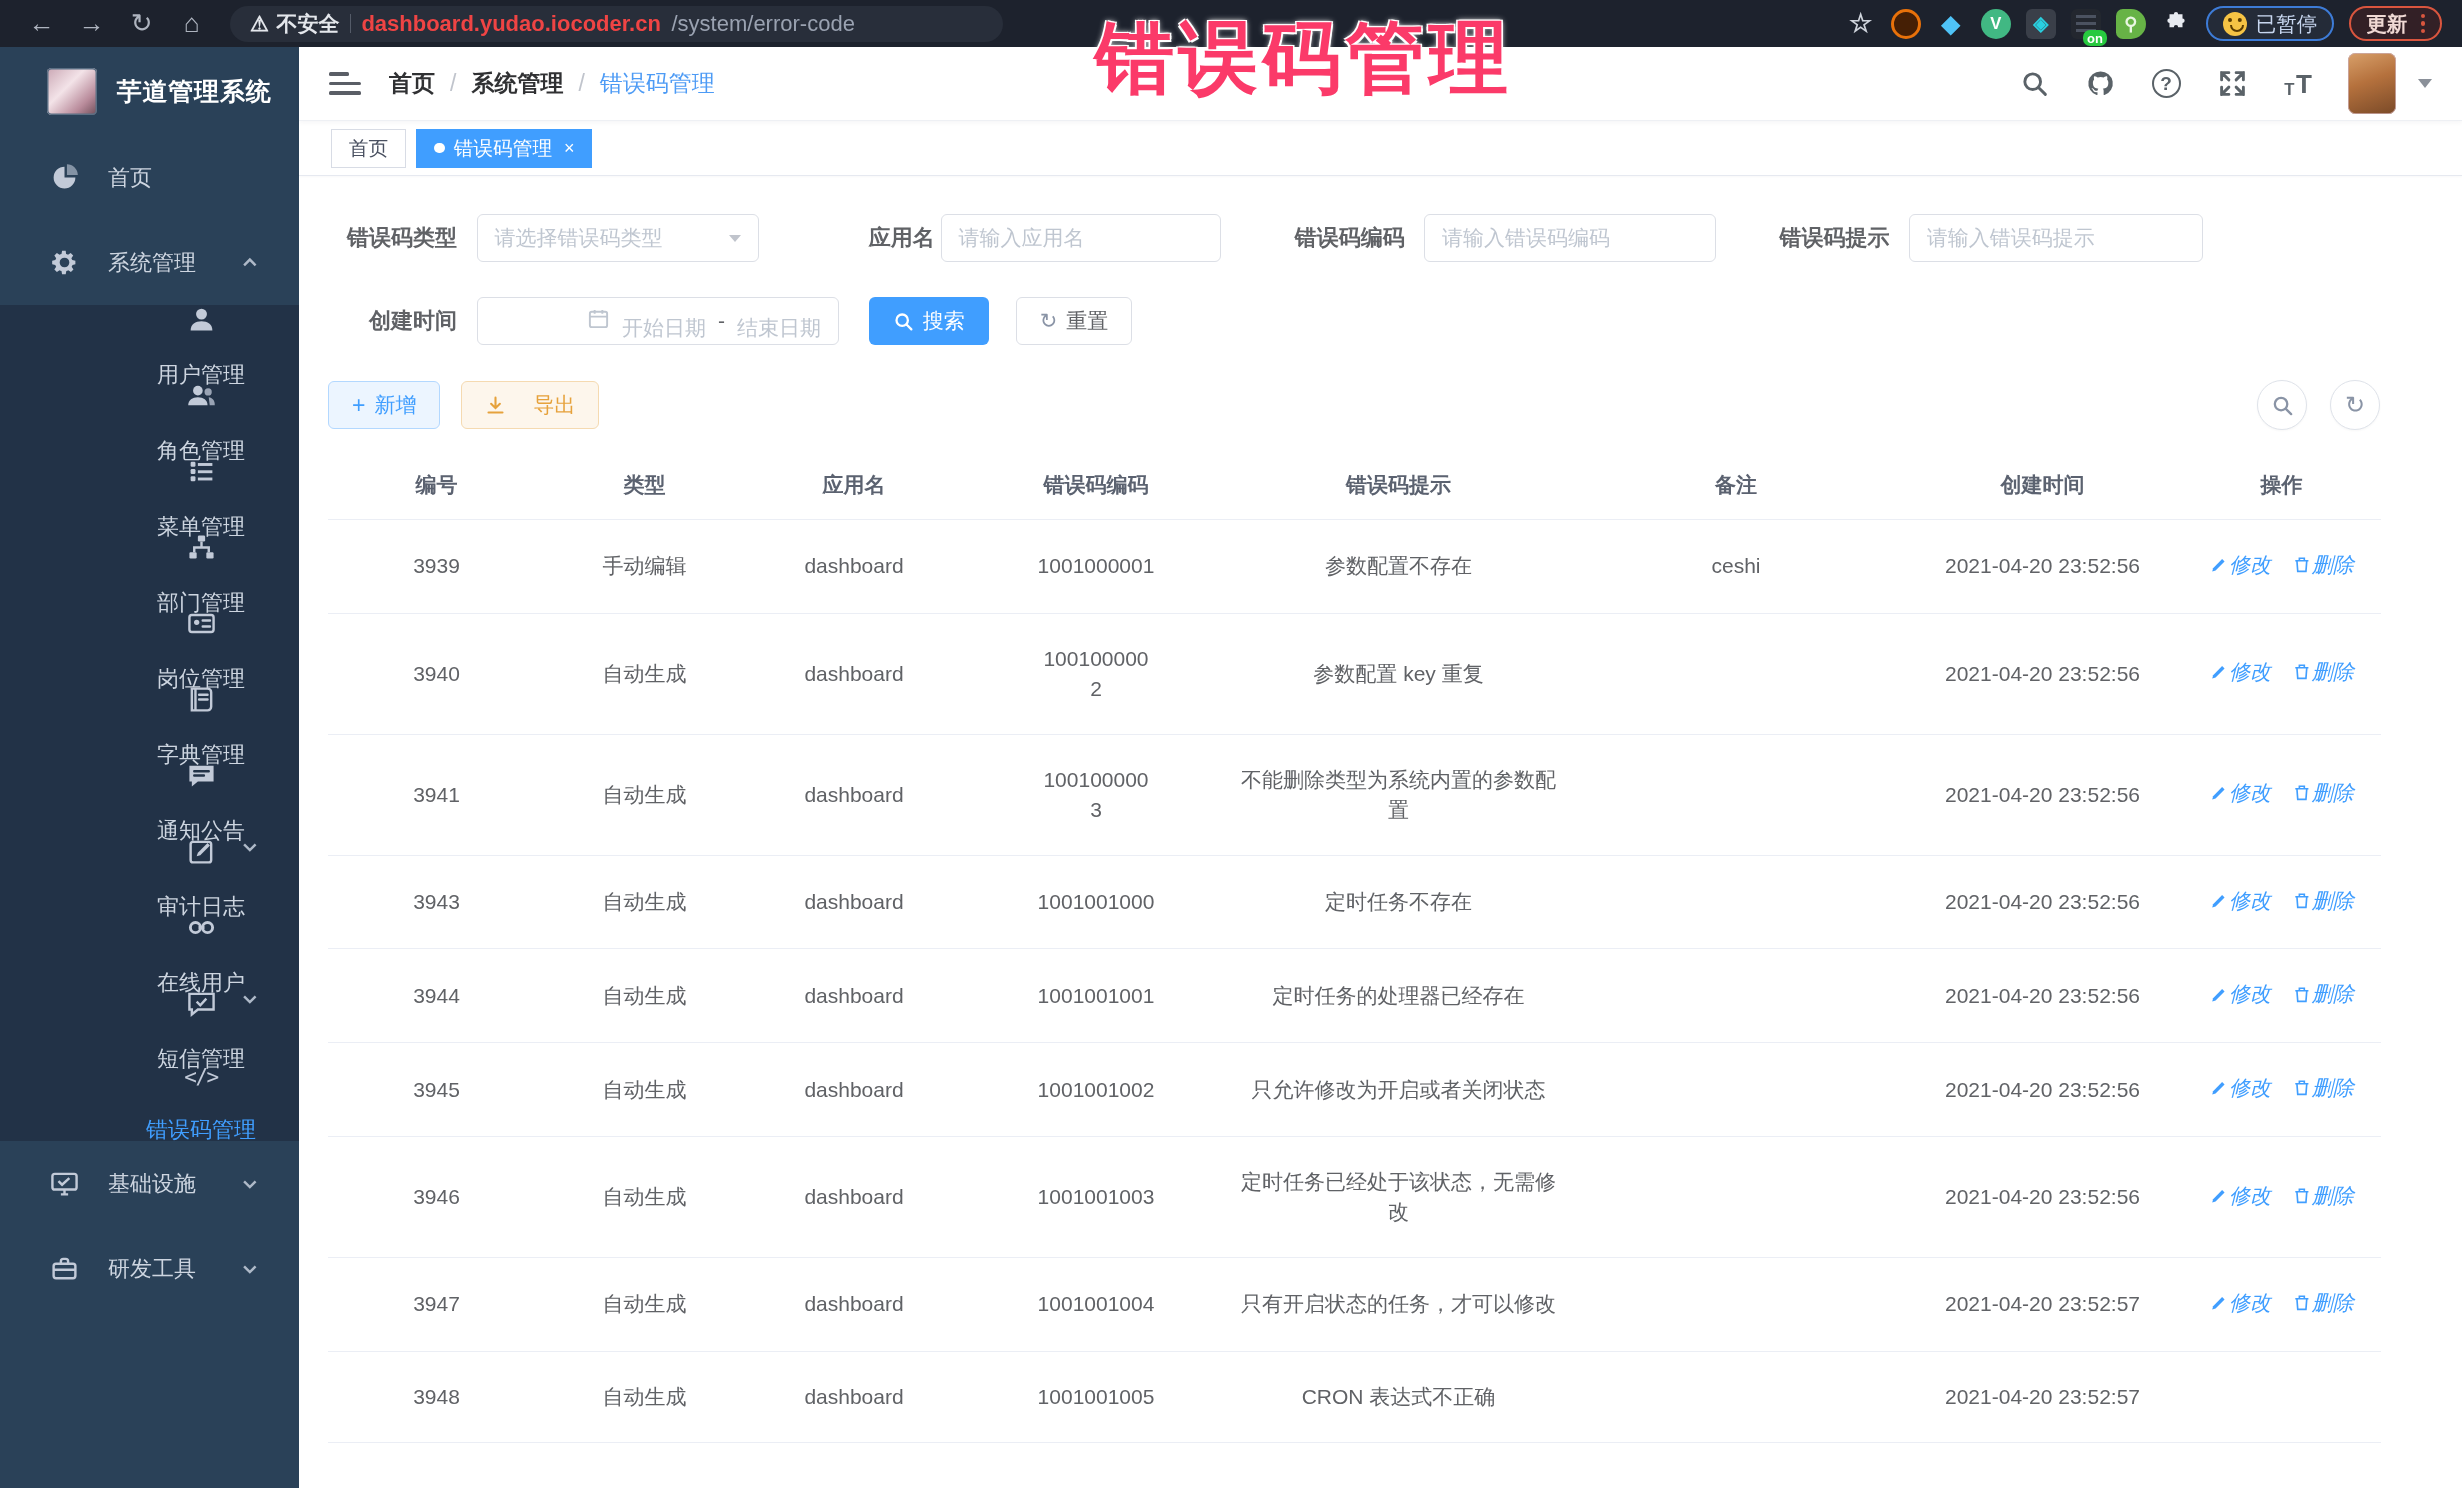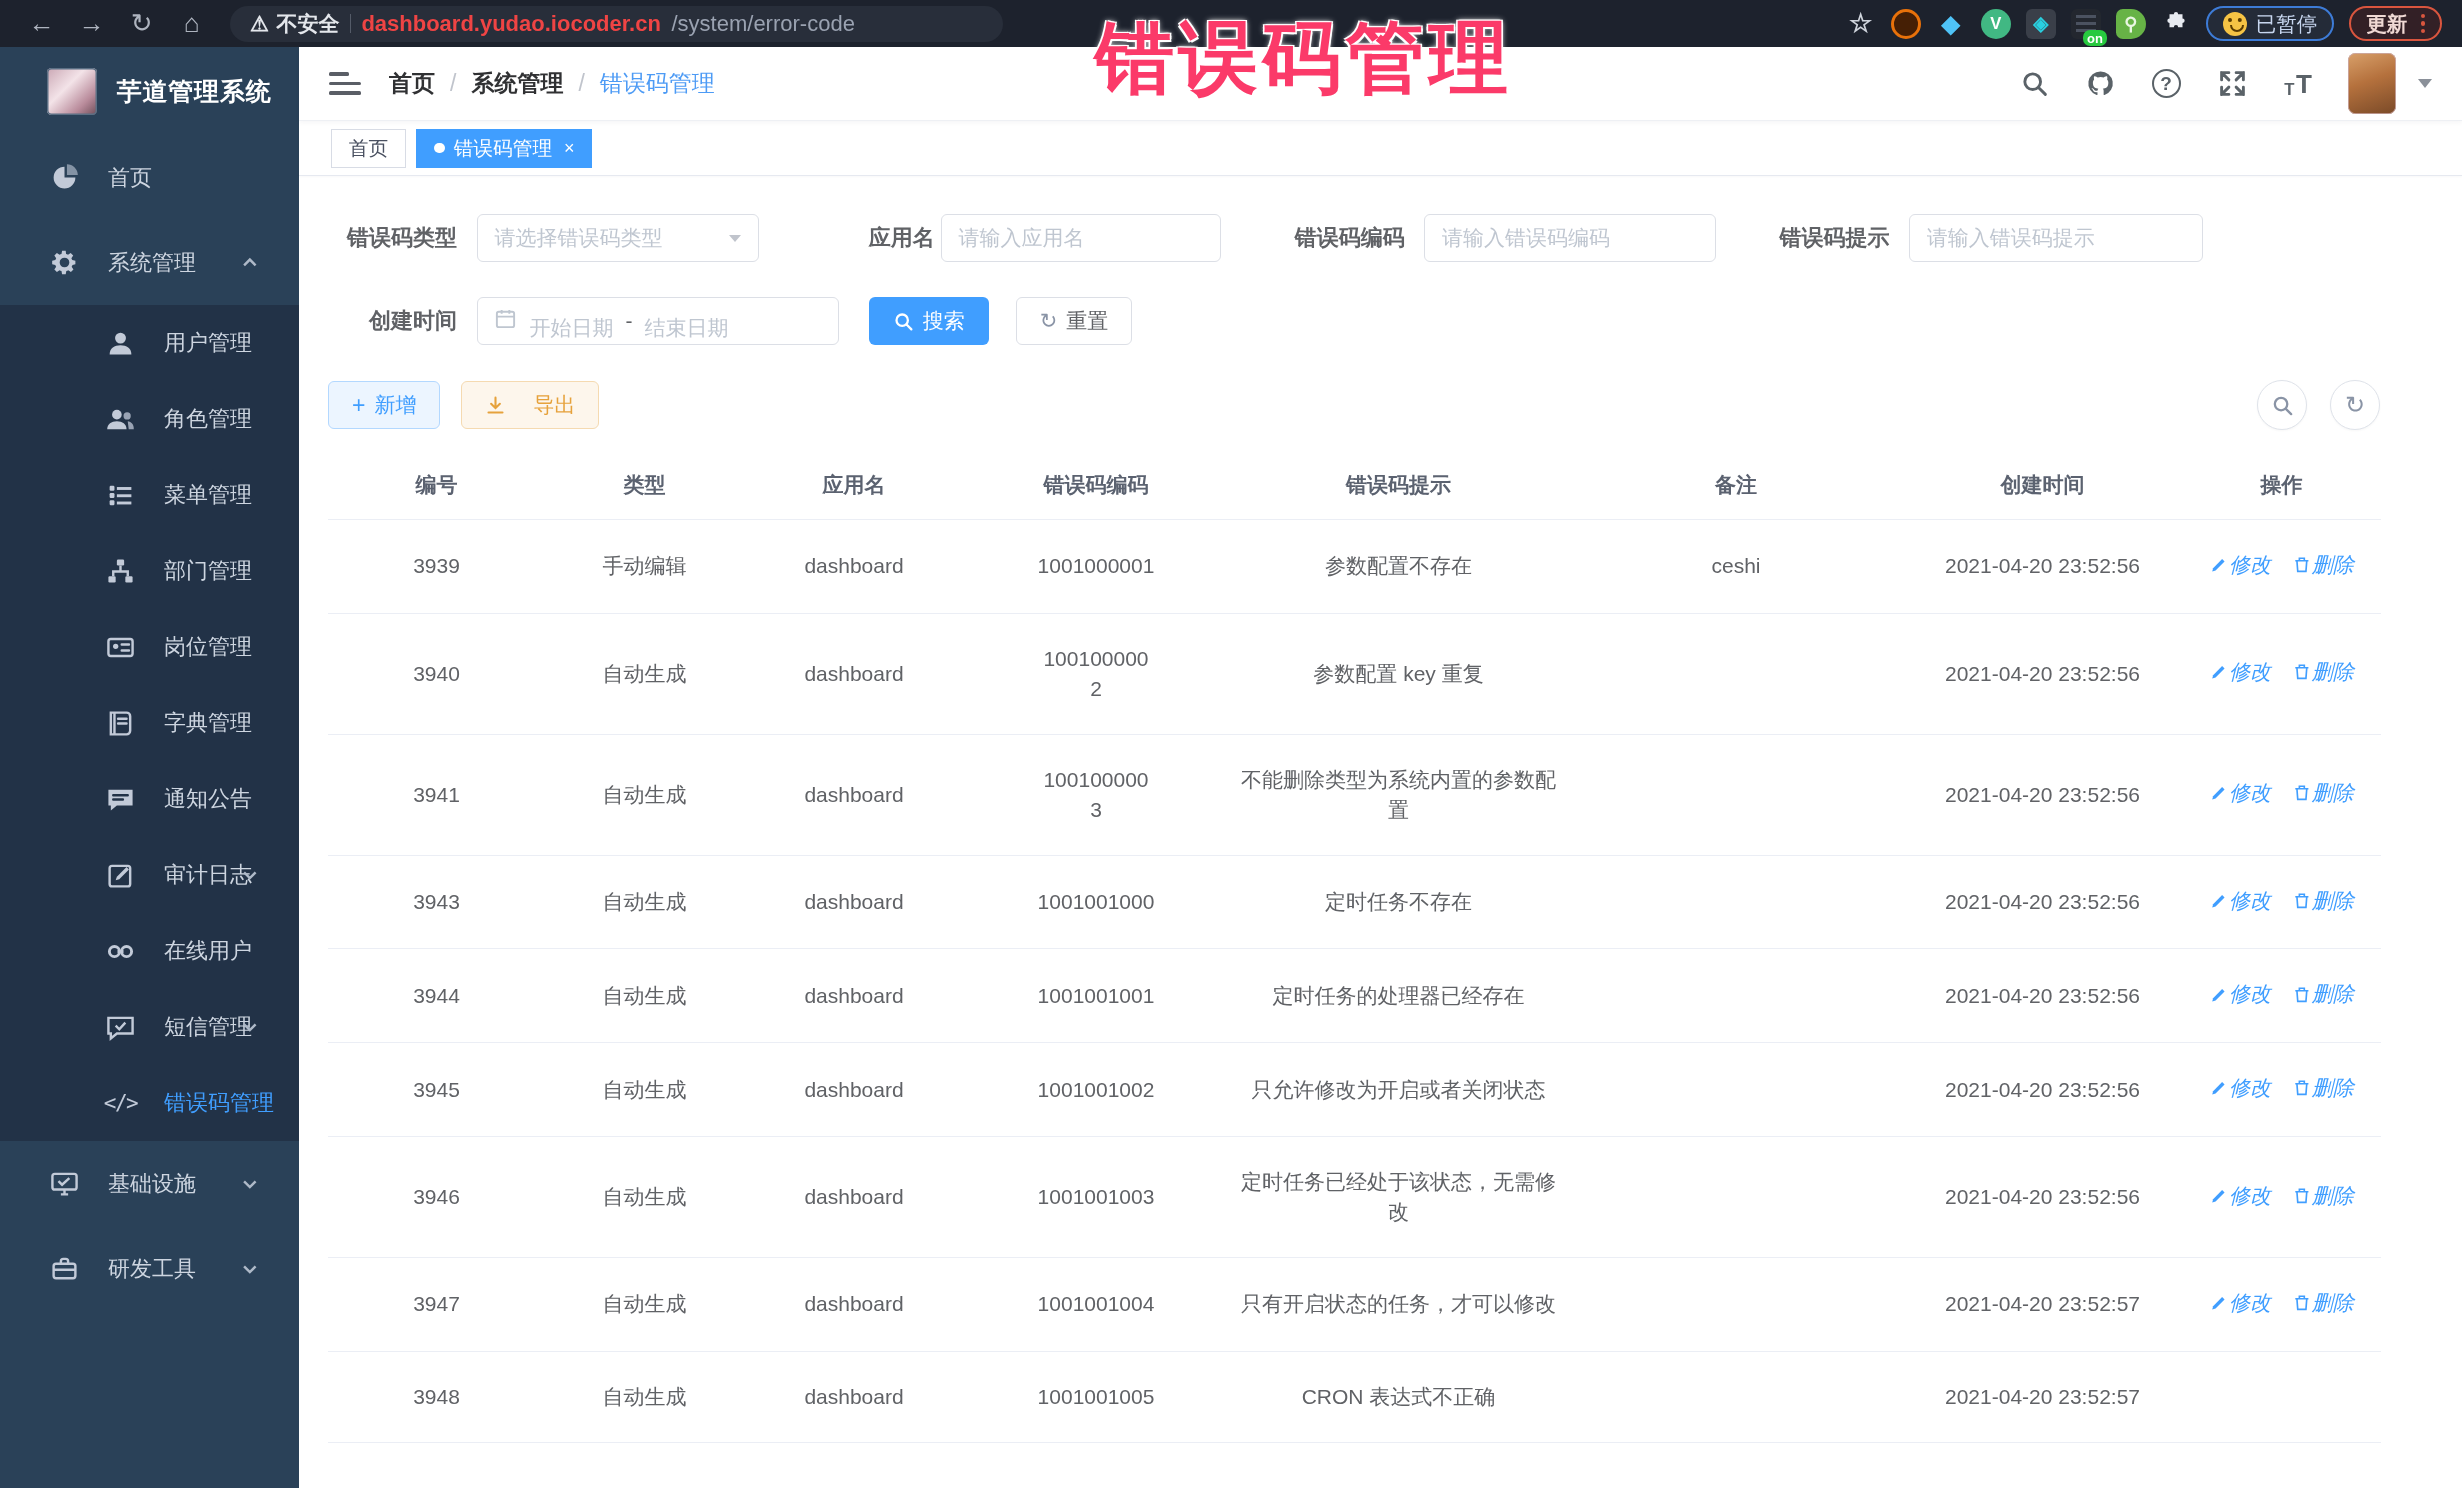--- a/index.html
+++ b/index.html
@@ -40,21 +40,21 @@
   .overlay-title { position:absolute; left:1095px; top:6px; z-index:90; font-size:79px; font-weight:800; letter-spacing:4.5px; color:#fb3a69;
      text-shadow:0 0 3px #fff,0 0 6px #fff,1.5px 1.5px 0 #fff,-1.5px -1.5px 0 #fff,1.5px -1.5px 0 #fff,-1.5px 1.5px 0 #fff; pointer-events:none; }
 
   
   .sidebar { position:absolute; left:0; top:47px; bottom:0; width:299px; background:#2a4158; overflow:hidden; }
   .logo-row { height:88px; display:flex; align-items:center; padding-left:47px; gap:19.7px; }
   .logo-img { width:50px; height:47px; border-radius:4.5px; background:linear-gradient(135deg,#caa7b4 0%,#f3e3e8 40%,#b98b9b 75%,#6e4d58 100%); box-shadow:inset 0 0 0 1.5px #5b6f84; flex:0 0 auto; }
   .logo-title { color:#fff; font-size:25px; font-weight:700; letter-spacing:0.8px; }
   .m-item { height:85px; display:flex; align-items:center; padding-left:47px; gap:26px; color:#cdd5e0; font-size:22px; cursor:pointer; position:relative; }
   .submenu { background:#223247; }
-  .submenu .m-item { height:76px; padding-left:103px; }
+  .submenu .m-item { height:76px; padding-left:103px;flex-direction:column; }
   .m-item .mi { width:35px; display:flex; justify-content:center; color:#c2cad8; flex:0 0 auto; }
   .m-item svg { width:29px; height:29px; }
   .m-item.active { color:#409eff; }
   .chev { position:absolute; right:39px; width:19.7px; height:19.7px; }
   .chev svg { width:19.7px; height:19.7px; stroke:#aeb9c8; }
   .icon-code-txt { font-family:"DejaVu Sans Mono", monospace; font-size:21px; letter-spacing:-1.5px; }
 
   
   .main { position:absolute; left:299px; top:47px; right:0; bottom:0; background:#fff; }
   .topbar { height:74px; display:flex; align-items:center; padding:0 30px; border-bottom:0.8px solid #eef0f4; box-shadow:0 1.5px 4.5px rgba(0,21,41,.04); }
@@ -78,21 +78,21 @@
   .tag { height:39px; display:flex; align-items:center; padding:0 16.7px; border:0.8px solid #d8dce5; background:#fff; color:#495060; font-size:19.7px; cursor:pointer; }
   .tag.active { background:#409eff; border-color:#409eff; color:#fff; gap:9px; }
   .tag .dot { width:10.6px; height:10.6px; border-radius:50%; background:#fff; }
   .tag .x { font-size:18px; margin-left:3px; }
 
   .content { padding:38px 0 0 29px; }
 
   
   .frow { display:flex; align-items:center; margin-bottom:35px; }
   .flabel { font-weight:700; color:#606266; font-size:22px; text-align:right; }
-  .fctl { height:48px; border:0.8px solid #dcdfe6; border-radius:6px; background:#fff; display:flex; align-items:center; padding:0 16.7px; color:#bfc6d0; font-size:21px; }
+  .fctl { height:48px; border:0.8px solid #dcdfe6; border-radius:6px; background:#fff; display:flex; align-items:center; padding:0 16.7px; color:#bfc6d0; font-size:21px;justify-content:flex-end; }
   .fctl input { border:none; outline:none; width:100%; font-size:21px; color:#606266; font-family:inherit; background:transparent; }
   .fctl input::placeholder { color:#bfc6d0; }
   .sel-arrow { margin-left:auto; width:0; height:0; border-left:6.8px solid transparent; border-right:6.8px solid transparent; border-top:7.6px solid #c0c4cc; }
   .daterange { width:362px; gap:12px; }
   .daterange .ph { color:#bfc6d0;margin-top:13px; }
   .daterange .sep { color:#606266; }
   .cal svg { width:23px; height:23px; stroke:#bfc6d0; }
   .btn { height:48px; border-radius:6px; display:inline-flex; align-items:center; justify-content:center; gap:9px; font-size:21px; padding:0 23px; cursor:pointer; border:0.8px solid transparent; }
   .btn svg { width:21px; height:21px; }
   .btn-primary { background:#409eff; color:#fff; }

